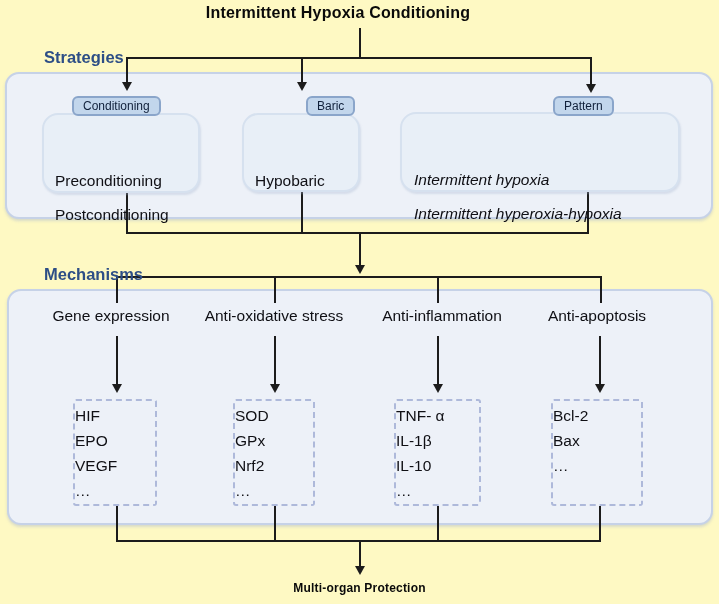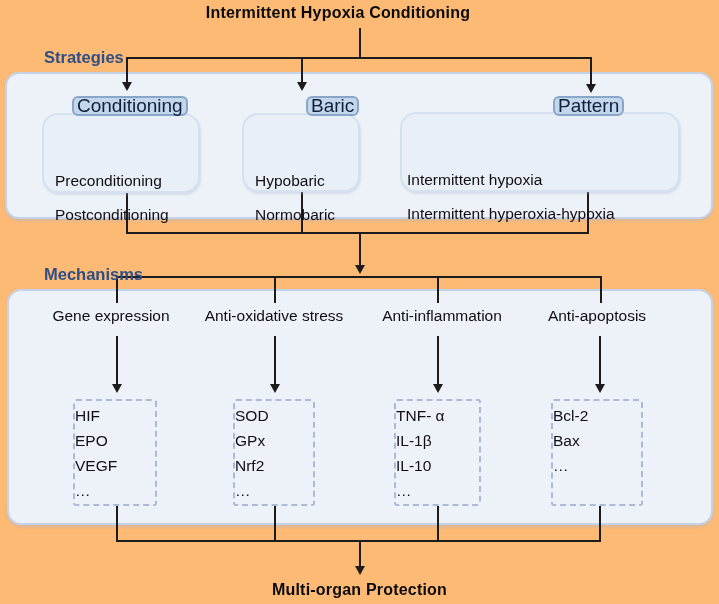--- a/index.html
+++ b/index.html
@@ -1,44 +1,44 @@
 <!DOCTYPE html>
 <html><head>
 <meta charset="utf-8">
 <style>
   html,body { margin:0; padding:0; background:#ffffff; }
   .stage {
-    position:relative; width:719px; height:604px; background:#fdba74;
+    position:relative; width:719px; height:604px; background:#fef9c3;
     font-family:"Liberation Sans", sans-serif; overflow:hidden;
   }
   .diagram-title {
     position:absolute; top:4px; left:197px; width:282px; text-align:center;
     font-size:16px; font-weight:bold; color:#0a0a0a; letter-spacing:.2px;
   }
   .footer-title {
     position:absolute; top:581px; left:0; right:0; text-align:center;
-    font-size:16px; font-weight:bold; color:#0a0a0a; letter-spacing:.2px;
+    font-size:12px; font-weight:bold; color:#0a0a0a; letter-spacing:.2px;
   }
   .section-label {
     position:absolute; font-size:16.5px; font-weight:bold; color:#2d4e86; z-index:3;margin-left:40px;
   }
   .panel {
     position:absolute; background:#edf1f8; border:2px solid #c6d2e7; border-radius:14px;
     box-shadow:0 2px 3px rgba(168,182,208,.45); box-sizing:border-box; z-index:1;
   }
   .card {
     position:absolute; background:#e8eff7; border:2px solid #d6e1ef; border-radius:16px;
     box-shadow:1px 2px 2px rgba(168,182,208,.35); box-sizing:border-box; z-index:3;
     padding:13px 0 0 11px;
   }
   .g-item { font-size:15.5px; line-height:20px; color:#0f0f14; white-space:nowrap;margin-top:43px; }
   .g-item + .g-item { margin-top:14px; }
   .tag {
     position:absolute; top:96px; z-index:4; background:#c2d6ec; border:2px solid #8aa5ca;
-    border-radius:6px; font-size:19px; color:#10203a; padding:0 3px; height:16px;
+    border-radius:6px; font-size:12px; color:#10203a; padding:0 9px; height:16px;
     line-height:16px; white-space:nowrap; box-sizing:content-box;
   }
   .mech-header {
     position:absolute; top:307px; z-index:3; font-size:15.5px; color:#0f0f14;
     text-align:center; white-space:nowrap;
   }
   .dashedbox {
     position:absolute; top:399px; height:107px; z-index:3; border:2px dashed #aeb9da;
     border-radius:3px; box-sizing:border-box; padding-top:2px;
   }
@@ -58,25 +58,24 @@
   <div class="panel" style="left:5px; top:72px; width:708px; height:147px;"></div>
 
   <div class="card" style="left:42px; top:113px; width:158px; height:80px;">
     <div class="g-item">Preconditioning</div>
     <div class="g-item">Postconditioning</div>
   </div>
   <div class="tag" style="left:72px;">Conditioning</div>
 
   <div class="card" style="left:242px; top:113px; width:118px; height:79px;">
     <div class="g-item">Hypobaric</div>
-    <div class="g-item">Normobaric</div>
   </div>
   <div class="tag" style="left:276px;margin-left:30px;">Baric</div>
 
-  <div class="card" style="left:400px; top:112px; width:280px; height:80px; padding-left:5px;">
+  <div class="card" style="left:400px; top:112px; width:280px; height:80px; padding-left:12px;font-style:italic;">
     <div class="g-item">Intermittent hypoxia</div>
     <div class="g-item">Intermittent hyperoxia-hypoxia</div>
   </div>
   <div class="tag" style="left:553px;">Pattern</div>
 
   <div class="section-label" style="left:4px; top:265px;">Mechanisms</div>
   <div class="panel" style="left:7px; top:289px; width:706px; height:236px;"></div>
 
   <div class="mech-header" style="left:31px; width:160px;">Gene expression</div>
   <div class="mech-header" style="left:352px; width:180px;">Anti-inflammation</div>

